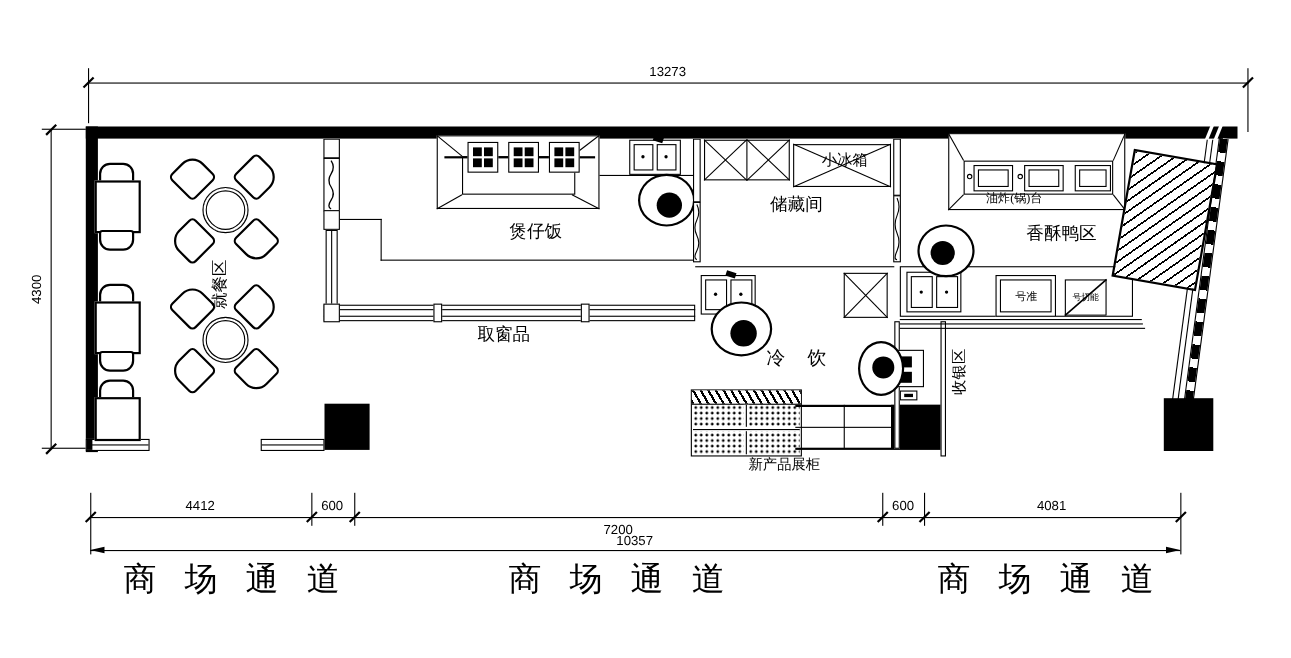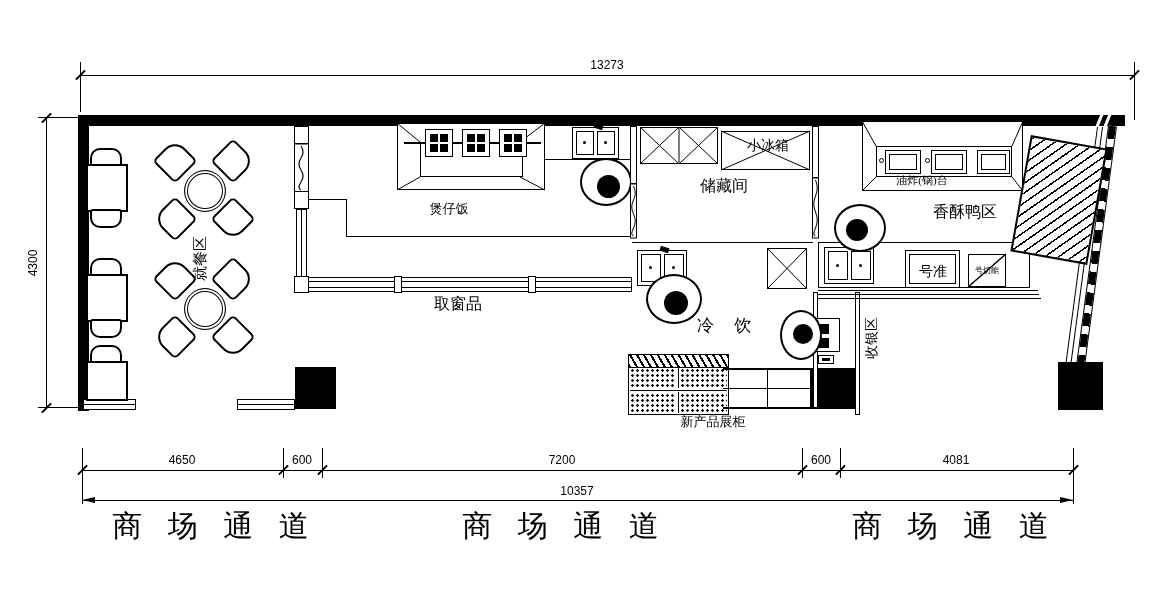--- a/index.html
+++ b/index.html
@@ -150,21 +150,21 @@
       <i></i>
       <i></i>
       <i></i>
     </div>
   <div class="burner" style="left:499px;top:129px">
       <i></i>
       <i></i>
       <i></i>
       <i></i>
     </div>
-  <div class="lbl ctr" style="left:449px;top:200px;font-size:13px">煲仔饭</div>
+  <div class="lbl ctr" style="left:487px;top:200px;font-size:16px">煲仔饭</div>
 
   <div class="ln" style="left:545px;top:159px;width:88px;height:1px"></div>
   <div class="b" style="left:572px;top:127px;width:47px;height:32px">
     <div class="basin" style="left:3px;top:3px;width:18px;height:24px">
         <i></i>
       </div>
     <div class="basin" style="left:24px;top:3px;width:18px;height:24px">
         <i></i>
       </div>
   </div>
@@ -257,21 +257,21 @@
         <i></i>
       </div>
   </div>
   <div class="blk" style="left:847px;top:244px;width:9px;height:5px;transform:rotate(18deg)"></div>
   <div class="pbody" style="left:834px;top:204px;width:48px;height:44px"></div>
   <div class="phead" style="left:846px;top:219px;width:22px;height:22px"></div>
 
   <div class="b" style="left:905px;top:250px;width:55px;height:38px">
     <div class="b" style="left:3px;top:3px;width:47px;height:30px"></div>
   </div>
-  <div class="lbl ctr" style="left:933px;top:263px;font-size:14px">号准</div>
+  <div class="lbl ctr" style="left:933px;top:263px;font-size:10px">号准</div>
   <div class="b" style="left:968px;top:254px;width:38px;height:33px"></div>
   <svg style="left:968px;top:254px" width="38" height="33">
     <line x1="0" y1="33" x2="38" y2="0" stroke="#000" stroke-width="1.5"></line>
   </svg>
   <div class="lbl ctr" style="left:987px;top:265px;font-size:8px">号切能</div>
 
   <div class="b" style="left:862px;top:121px;width:161px;height:70px"></div>
   <div class="b" style="left:876px;top:146px;width:136px;height:31px"></div>
   <svg style="left:862px;top:121px" width="161" height="70">
     <line x1="0" y1="0" x2="14" y2="25" stroke="#000"></line>
@@ -301,23 +301,23 @@
   <div class="ln" style="left:322px;top:448px;width:1px;height:30px"></div>
   <div class="ln" style="left:802px;top:448px;width:1px;height:30px"></div>
   <div class="ln" style="left:840px;top:448px;width:1px;height:30px"></div>
   <div class="ln" style="left:1073px;top:448px;width:1px;height:56px"></div>
   <div class="tick" style="left:76px;top:469px"></div>
   <div class="tick" style="left:277px;top:469px"></div>
   <div class="tick" style="left:316px;top:469px"></div>
   <div class="tick" style="left:796px;top:469px"></div>
   <div class="tick" style="left:834px;top:469px"></div>
   <div class="tick" style="left:1067px;top:469px"></div>
-  <div class="dim ctr" style="left:182px;top:453px">4650</div>
+  <div class="dim ctr" style="left:182px;top:453px">4412</div>
   <div class="dim ctr" style="left:302px;top:453px">600</div>
-  <div class="dim ctr" style="left:562px;top:453px">7200</div>
+  <div class="dim ctr" style="left:562px;top:474px">7200</div>
   <div class="dim ctr" style="left:821px;top:453px">600</div>
   <div class="dim ctr" style="left:956px;top:453px">4081</div>
 
   <div class="ln" style="left:82px;top:500px;width:991px;height:1px"></div>
   <div class="arrL" style="left:82px;top:497px"></div>
   <div class="arrR" style="left:1060px;top:497px"></div>
   <div class="dim ctr" style="left:577px;top:484px">10357</div>
 
   <div class="mall" style="left:215px">商 场 通 道</div>
   <div class="mall" style="left:565px">商 场 通 道</div>

